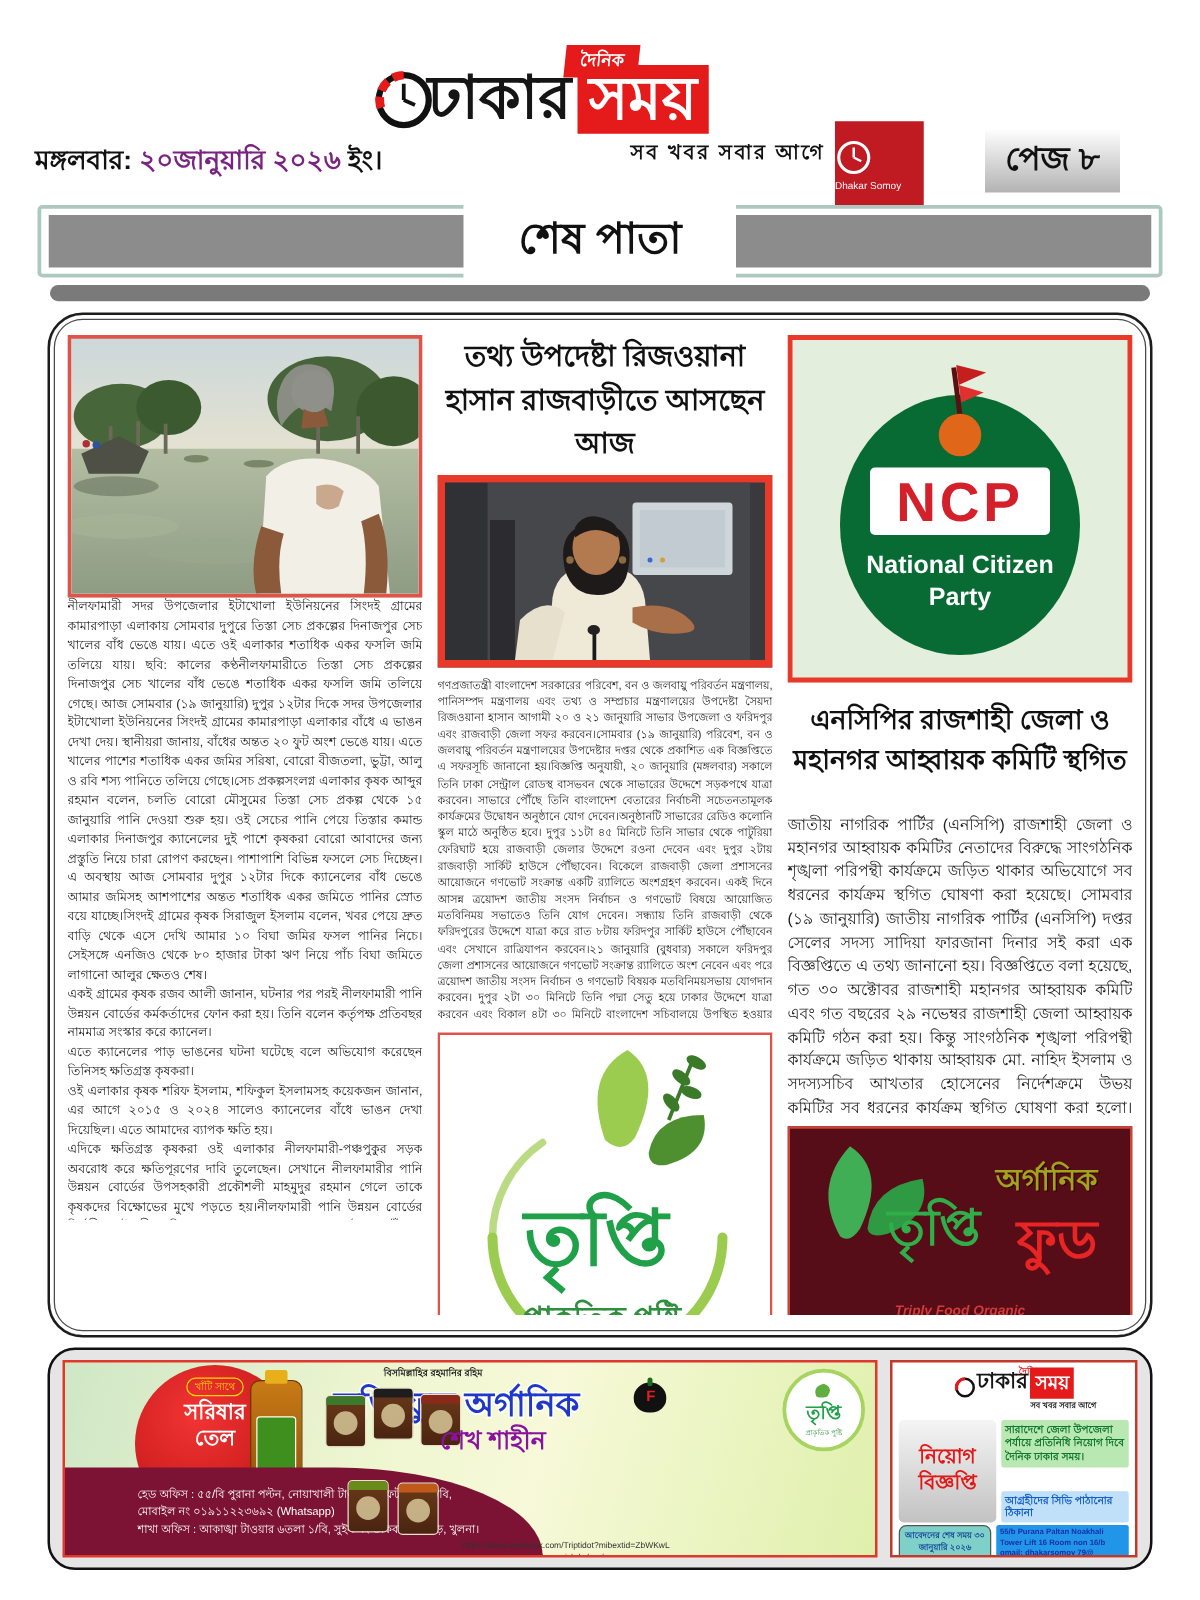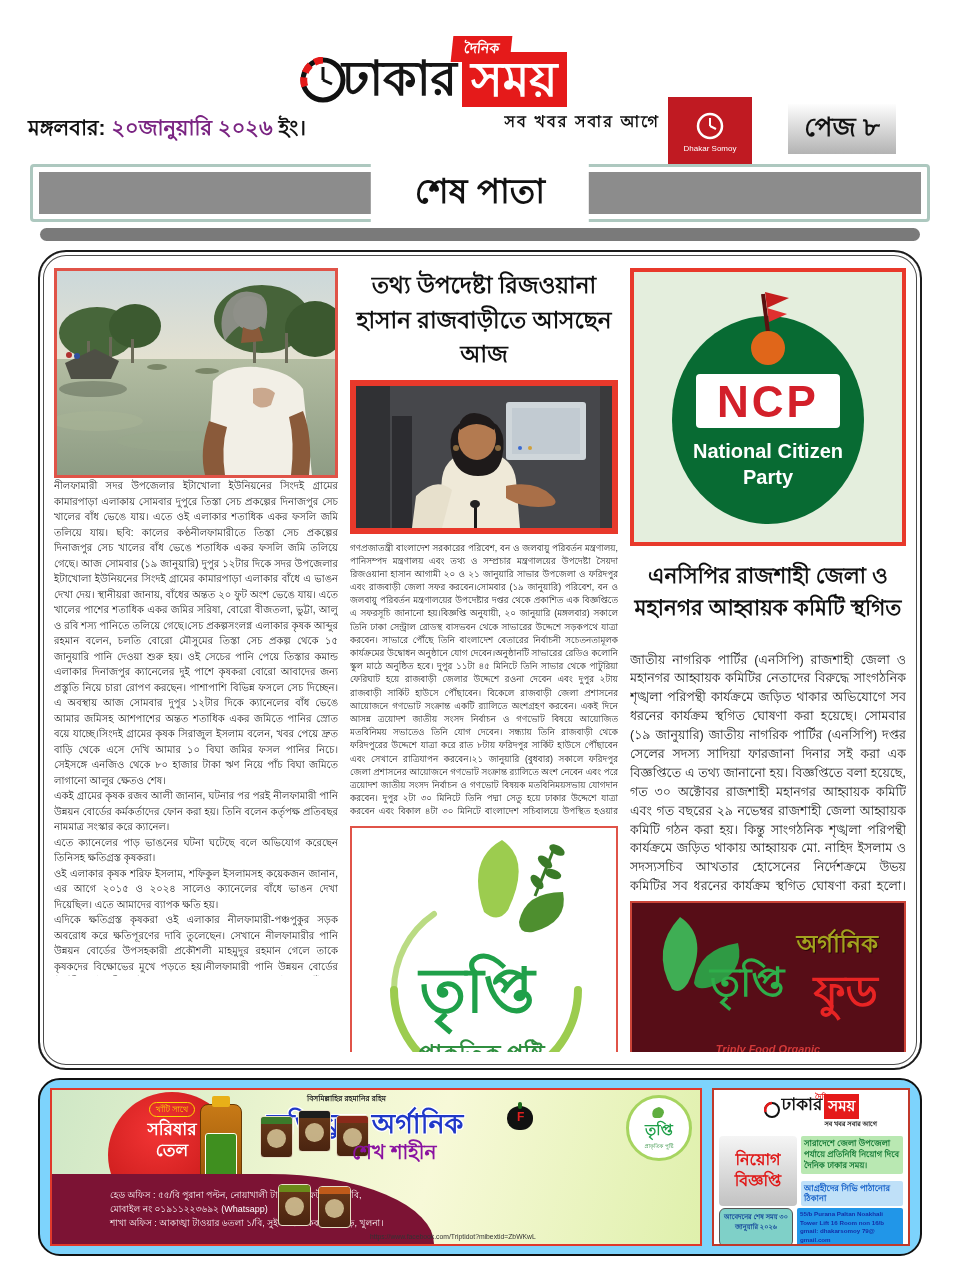--- a/index.html
+++ b/index.html
@@ -12,22 +12,22 @@
   .hdr-date .d-main { color:#7a2482; }
   .logo-block { position:absolute; left:300px; top:52px; width:360px; }
   .masthead { display:flex; align-items:center; position:relative; }
   .m-clock { margin-right:-4px; }
   .m-black { font-size:48px; font-weight:bold; color:#151515; line-height:1.05; }
   .m-red { font-size:48px; font-weight:bold; color:#fff; background:#e51a1a; padding:0 9px; margin-left:5px; line-height:1.15; }
   .daily-pill { position:absolute; top:-16px; left:152px; background:#e51a1a; color:#fff; font-size:14px;
                 font-weight:bold; padding:1px 12px; transform:skewX(-6deg); }
   .m-tagline { margin-top:2px; text-align:right; font-weight:bold; font-size:16px; letter-spacing:2px; color:#111; }
 
-  .clock-badge { position:absolute; left:668px; top:97px; width:84px; height:70px; background:#c01a22;
-                 display:flex; flex-direction:column; align-items:center; justify-content:center; gap:3px; }
+  .clock-badge { position:absolute; left:668px; top:97px; width:71px; height:70px; background:#c01a22;
+                 display:flex; flex-direction:column; justify-content:center; gap:3px; }
   .clock-badge .cap { color:#fff; font-size:8px; white-space:nowrap; }
 
   .page-badge { position:absolute; left:788px; top:104px; width:108px; height:50px;
                 background:linear-gradient(#fdfdfd,#b3b3b3); display:flex; align-items:center;
                 justify-content:center; font-size:26px; font-weight:bold; color:#111; }
 
   .section-bar { position:absolute; left:30px; top:164px; width:900px; height:58px;
                  border:3px solid #adc8bf; border-radius:4px; background:#fff; padding:5px 6px; }
   .section-inner { height:100%; background:#8c8c8c; position:relative; }
   .section-label { position:absolute; left:50%; top:50%; transform:translate(-50%,-50%);
@@ -61,21 +61,21 @@
   .headline-right { font-size:21.5px; font-weight:bold; text-align:center; line-height:1.5; margin:14px 0 26px; }
   .body-right { font-size:12.6px; line-height:1.5; height:242px; }
   .maroon-ad { margin-top:8px; border:2px solid #cc4438; background:#570d17; height:164px; position:relative; overflow:hidden; }
   .ma-brand { position:absolute; left:78px; top:48px; font-size:40px; font-weight:bold; color:#2fae4a; }
   .ma-organic { position:absolute; right:26px; top:22px; font-size:24px; font-weight:bold; color:#a2a21e; text-shadow:1px 1px 0 #2a0508; }
   .ma-food { position:absolute; right:26px; top:56px; font-size:44px; font-weight:bold; color:#e82424; }
   .ma-cap { position:absolute; left:0; right:0; bottom:8px; text-align:center; font-size:11px; font-style:italic; color:#d33a3a; font-weight:bold; }
 
   
   .bottom-box { position:absolute; left:38px; top:1078px; width:884px; height:178px;
-                border:2px solid #111; border-radius:22px; padding:8px 10px; display:flex; gap:10px; background:#7dd3fc; }
+                border:2px solid #111; border-radius:22px; padding:8px 10px; display:flex; gap:10px; background:#e5e5e5; }
   .ad-main { flex:1; border:2px solid #e0392b; position:relative; overflow:hidden;
              background:linear-gradient(105deg,#cfe7c6 0%, #eef6d0 38%, #f7f9d8 58%, #dff0ac 100%); }
   .bismillah { position:absolute; top:3px; left:255px; font-size:7.5px; color:#222; font-weight:bold; }
   .brand-blue { position:absolute; top:13px; left:215px; font-size:27px; font-weight:bold; color:#2038c8;
                 text-shadow:1px 1px 0 #fff,-1px -1px 0 #fff,1px -1px 0 #fff,-1px 1px 0 #fff; white-space:nowrap; }
   .apple-dot { position:absolute; top:16px; left:455px; width:26px; height:24px; background:#111; border-radius:50% 50% 46% 46%; }
   .apple-dot::after { content:""; position:absolute; top:-4px; left:11px; width:4px; height:7px; background:#1c6b1c; border-radius:2px; }
   .apple-f { position:absolute; top:4px; left:10px; color:#e02020; font-size:12px; font-weight:bold; }
   .trupti-mini { position:absolute; top:5px; right:8px; width:66px; height:66px; border-radius:50%;
                  background:#fff; border:3px solid #a6d45f; display:flex; flex-direction:column;
@@ -109,21 +109,21 @@
   .ar-logo-row { display:flex; align-items:flex-end; justify-content:center; position:relative; height:26px; }
   .ar-daily { position:absolute; top:-2px; left:96px; color:#e51a1a; font-size:7px; font-weight:bold; }
   .ar-black { font-size:17px; font-weight:bold; color:#151515; }
   .ar-red { font-size:15px; font-weight:bold; color:#fff; background:#e51a1a; padding:0 4px; margin-left:2px; }
   .ar-tagline { text-align:right; font-size:6.5px; font-weight:bold; padding-right:26px; }
   .ar-bar { height:4px; background:#9a9a9a; border-radius:2px; margin:2px 0; }
   .ar-grid { display:flex; gap:4px; margin-top:2px; }
   .ar-notice { width:78px; background:linear-gradient(#f5f5f5,#c2c2c2); color:#e01818; font-weight:bold;
                font-size:16px; line-height:1.3; display:flex; align-items:center; justify-content:center;
                text-align:center; border-radius:4px; white-space:pre-line; }
-  .ar-rightcol { flex:1; display:flex; flex-direction:column; gap:7px; }
+  .ar-rightcol { flex:1; display:flex; flex-direction:column; gap:19px; }
   .ar-green { background:#b9e8b2; font-size:8.3px; font-weight:bold; padding:2px 3px; line-height:1.35; color:#173; border-radius:2px; }
   .ar-cv { background:#bfe0f8; color:#1560c8; font-size:8.3px; font-weight:bold; padding:2px 3px; line-height:1.3; border-radius:2px; }
   .ar-row2 { display:flex; gap:4px; margin-top:2px; align-items:stretch; }
   .ar-deadline { width:74px; background:#7fd0c8; border:1px solid #555; border-radius:6px; color:#14489a;
                  font-size:6.6px; font-weight:bold; text-align:center; padding:3px 2px; line-height:1.5; }
   .ar-address { flex:1; background:#2196e8; color:#1430a8; font-size:6.2px; font-weight:bold;
                 padding:2px 3px; line-height:1.4; border-radius:2px; }
   .ar-row3 { display:flex; gap:4px; margin-top:3px; align-items:center; }
   .ar-phones { flex:1; background:linear-gradient(#fafafa,#dcdcdc); border-radius:4px; font-size:8.8px;
                font-weight:bold; color:#333; padding:2px 4px; line-height:1.45; white-space:pre-line; }

